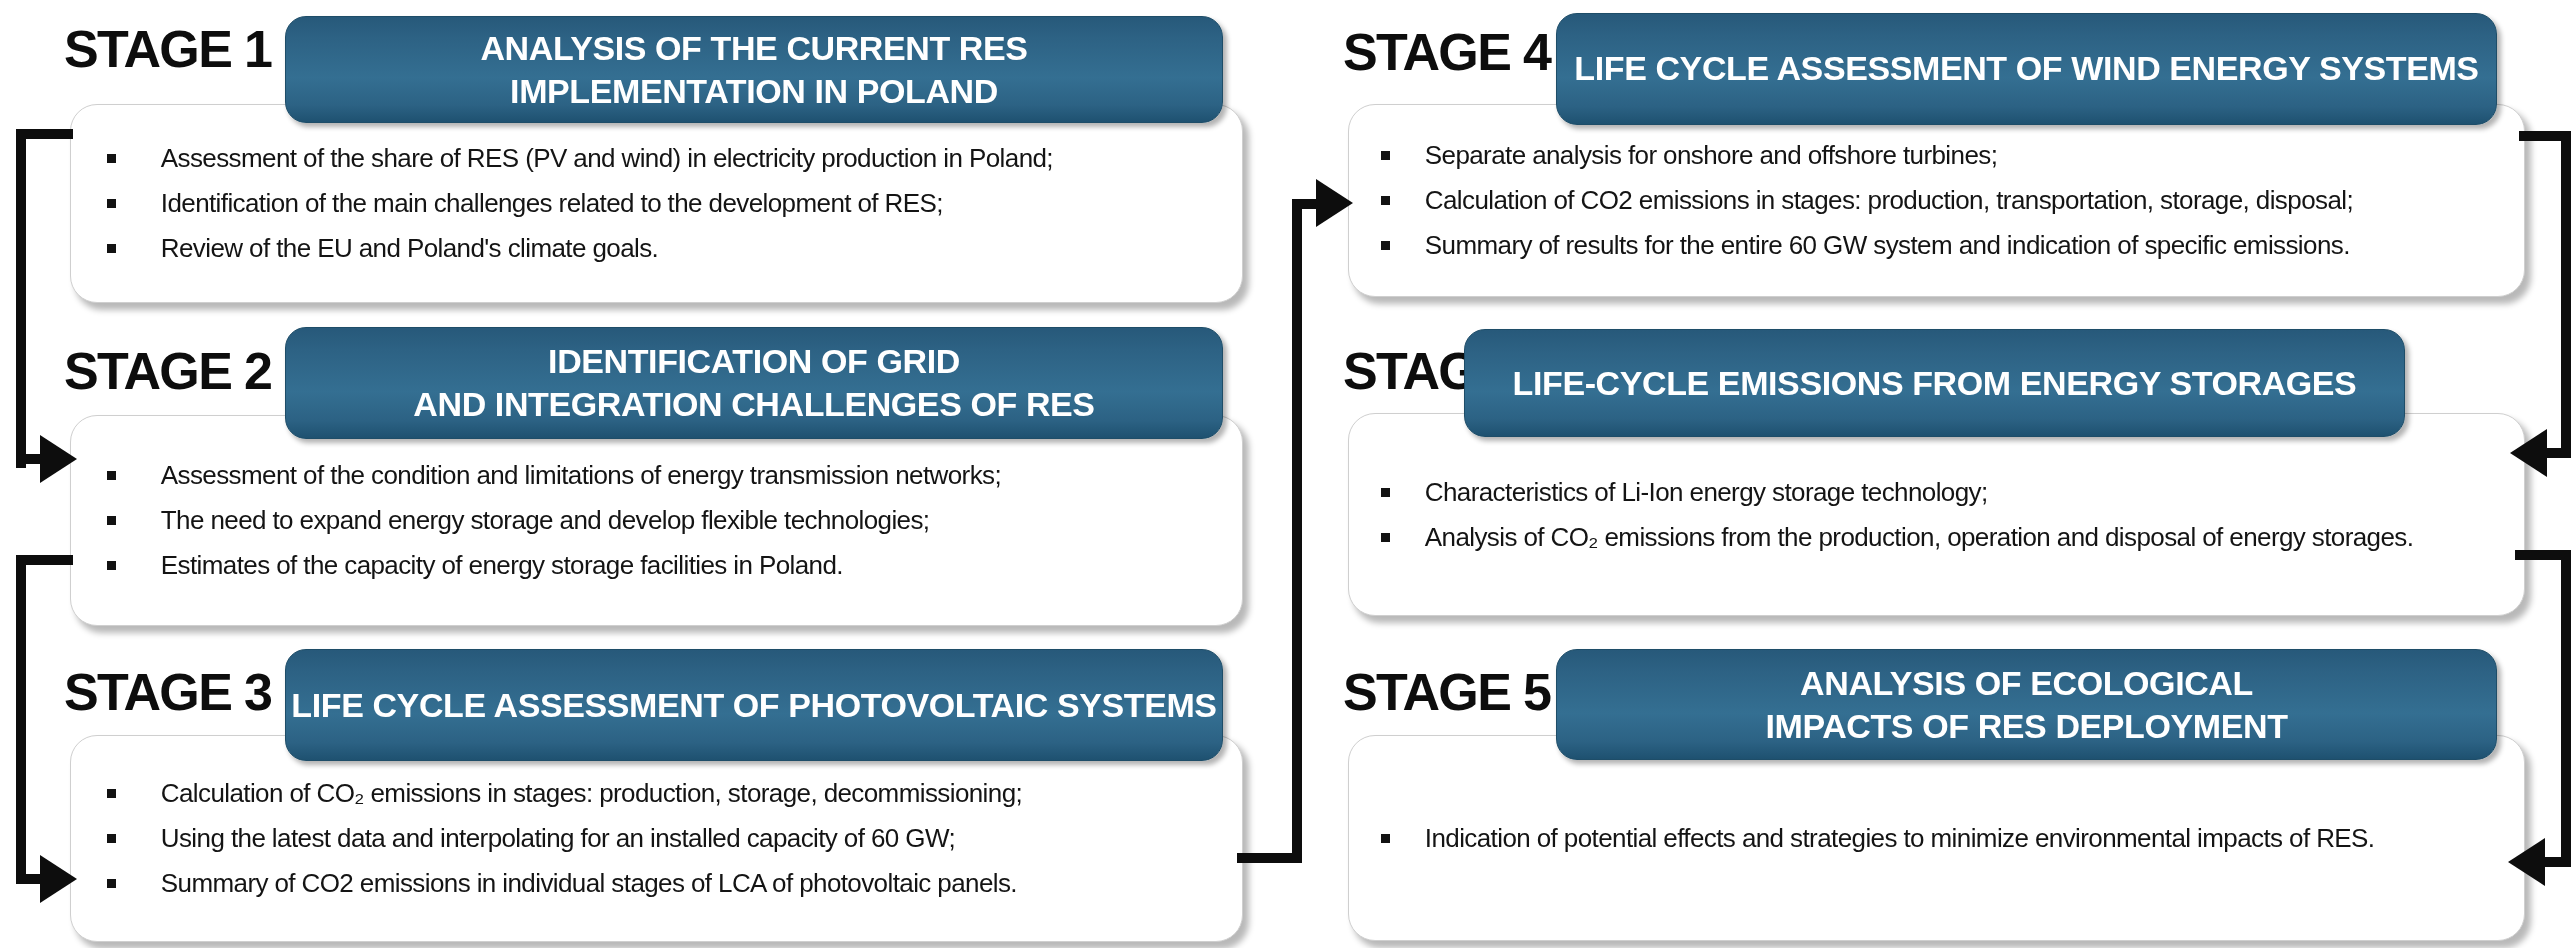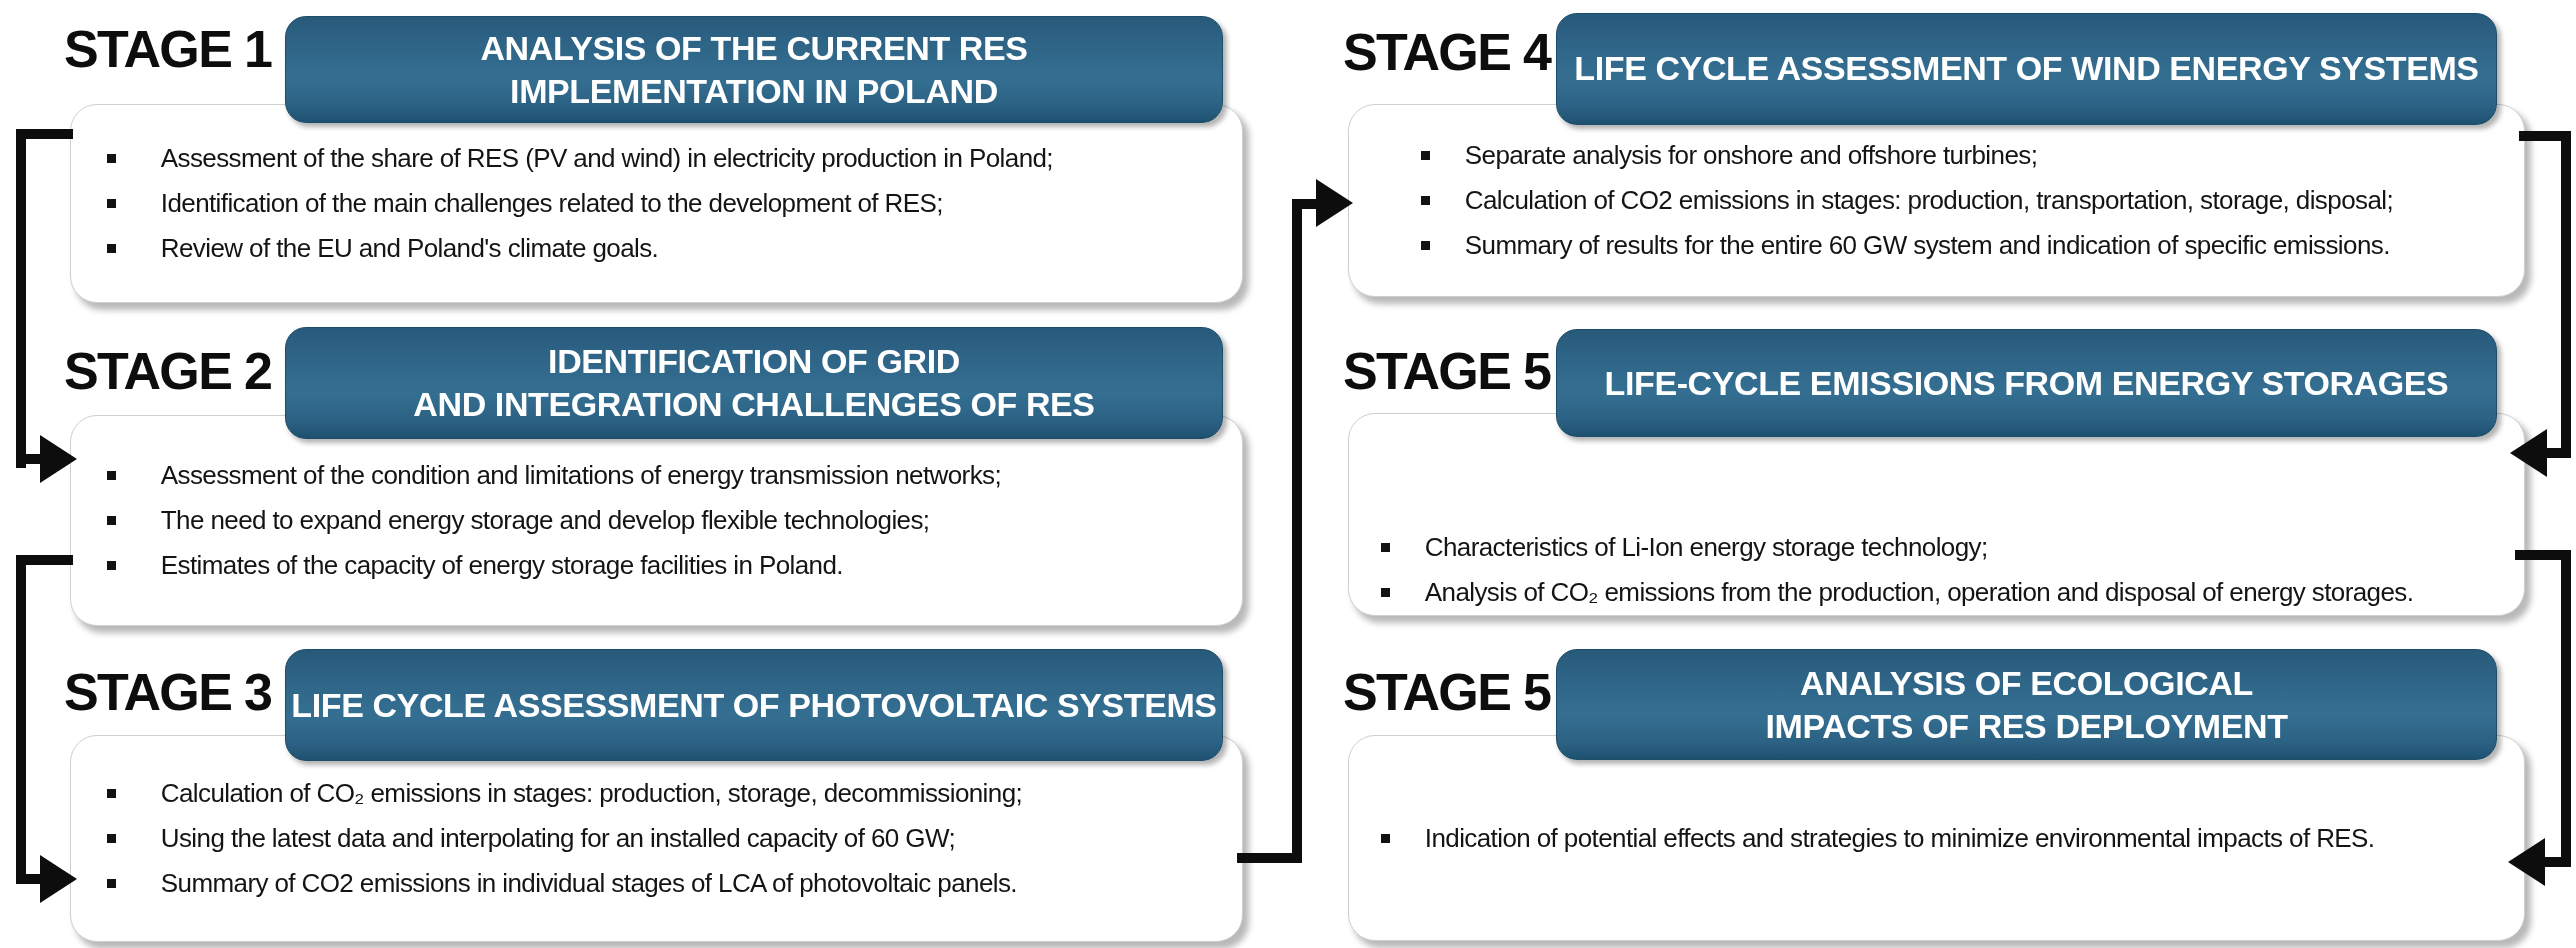--- a/index.html
+++ b/index.html
@@ -28,34 +28,34 @@
     box-sizing:border-box;
   }
   .title-line{
     color:#ffffff;font-weight:bold;font-size:34px;line-height:43px;
     letter-spacing:-0.4px;white-space:nowrap;text-align:center;
   }
   #header1{left:285px;top:16px;width:938px;height:107px;}
   #header2{left:285px;top:327px;width:938px;height:112px;}
   #header3{left:285px;top:649px;width:938px;height:112px;}
   #header4{left:1556px;top:12.8px;width:941px;height:112px;}
-  #header5{left:1556px;top:329px;width:941px;height:108px;}
+  #header5{left:1464px;top:329px;width:941px;height:108px;}
   #header6{left:1556px;top:649px;width:941px;height:111px;}
   
   .body-card{
     position:absolute;background:#ffffff;border:1.6px solid #cfcfcf;border-radius:27px;
     box-shadow:5.6px 6.4px 6.4px rgba(0,0,0,0.28);
     display:flex;flex-direction:column;justify-content:center;
     box-sizing:border-box;z-index:1;
   }
   #body1{left:70px;top:104px;width:1173px;height:199px;}
   #body2{left:70px;top:415px;width:1173px;height:211px;}
   #body3{left:70px;top:735px;width:1173px;height:207px;}
-  #body4{left:1348px;top:104px;width:1177px;height:193px;padding-left:40px;}
-  #body5{left:1348px;top:413px;width:1177px;height:203px;justify-content:flex-end;}
+  #body4{left:1348px;top:104px;width:1177px;height:193px;}
+  #body5{left:1348px;top:413px;width:1177px;height:203px;}
   #body6{left:1348px;top:735px;width:1177px;height:206px;}
   .items{display:flex;flex-direction:column;}
   .item{display:flex;align-items:flex-start;}
   .left-col .item{padding-left:36px;}
   .right-col .item{padding-left:32px;}
   .marker{width:8.8px;height:8.8px;background:#121212;margin-top:18.3px;flex:none;}
   .btext{
     font-size:26px;line-height:45px;letter-spacing:-0.6px;color:#141414;white-space:nowrap;
   }
   .left-col .btext{margin-left:45px;}

